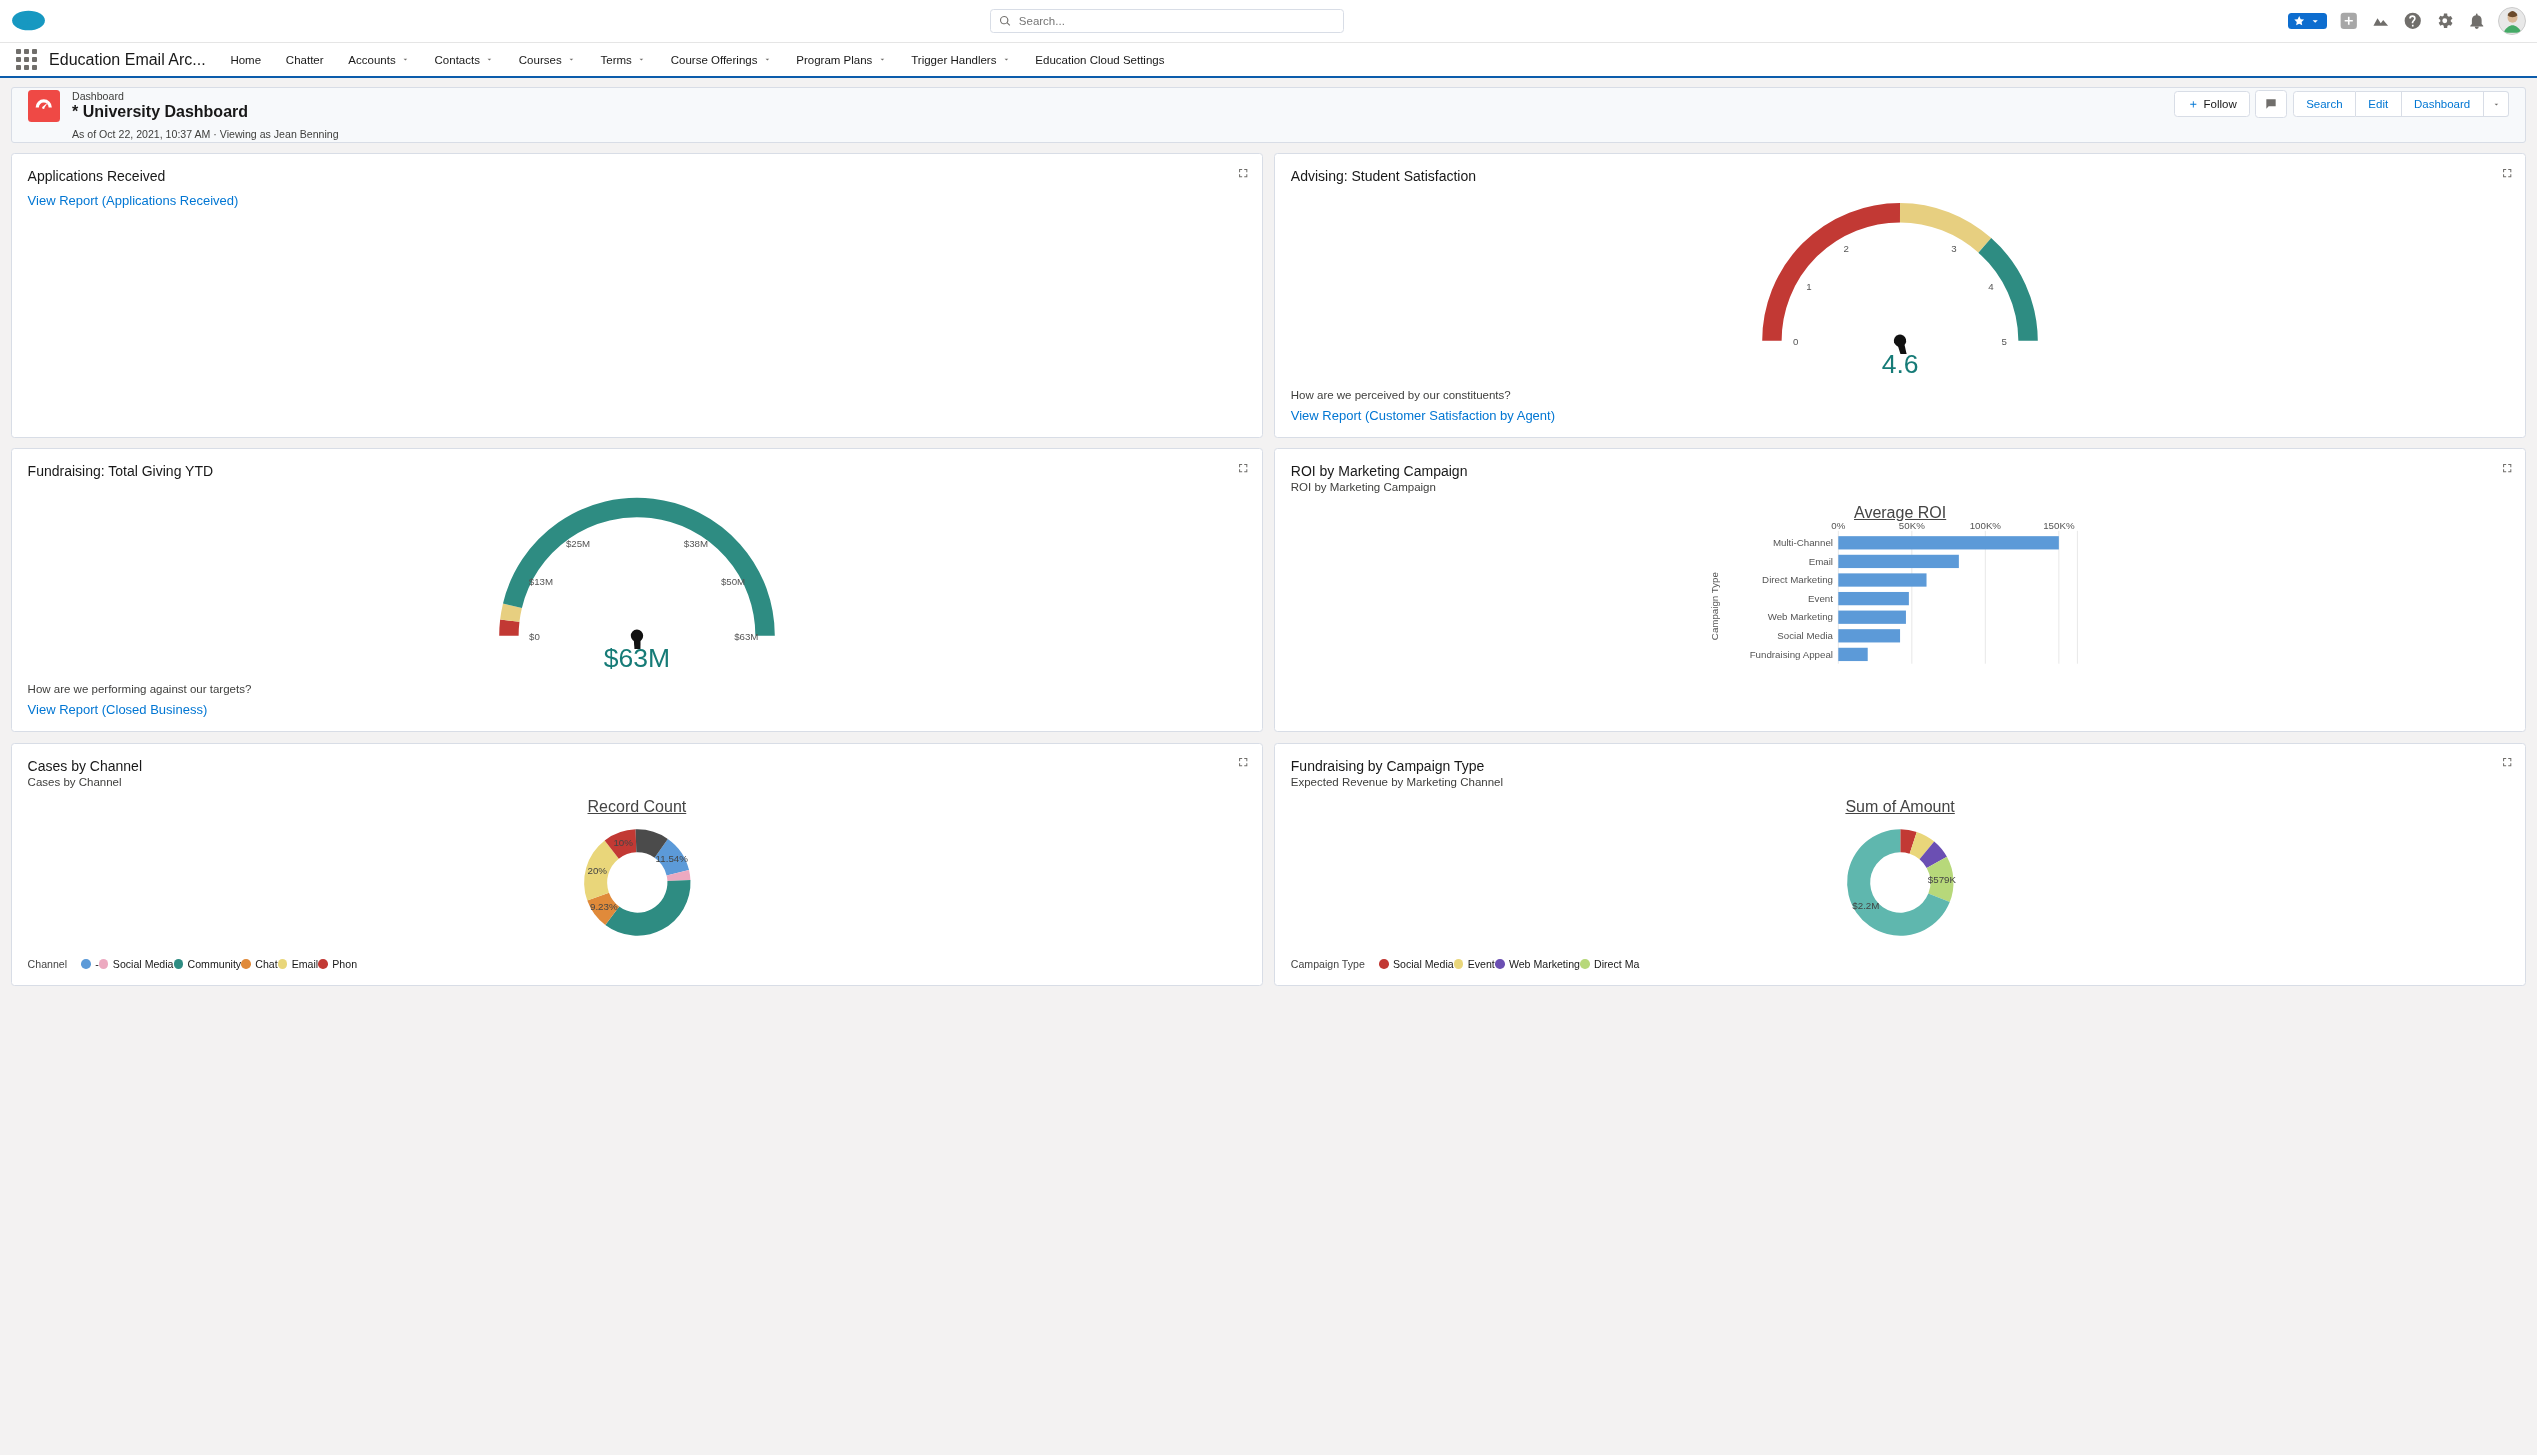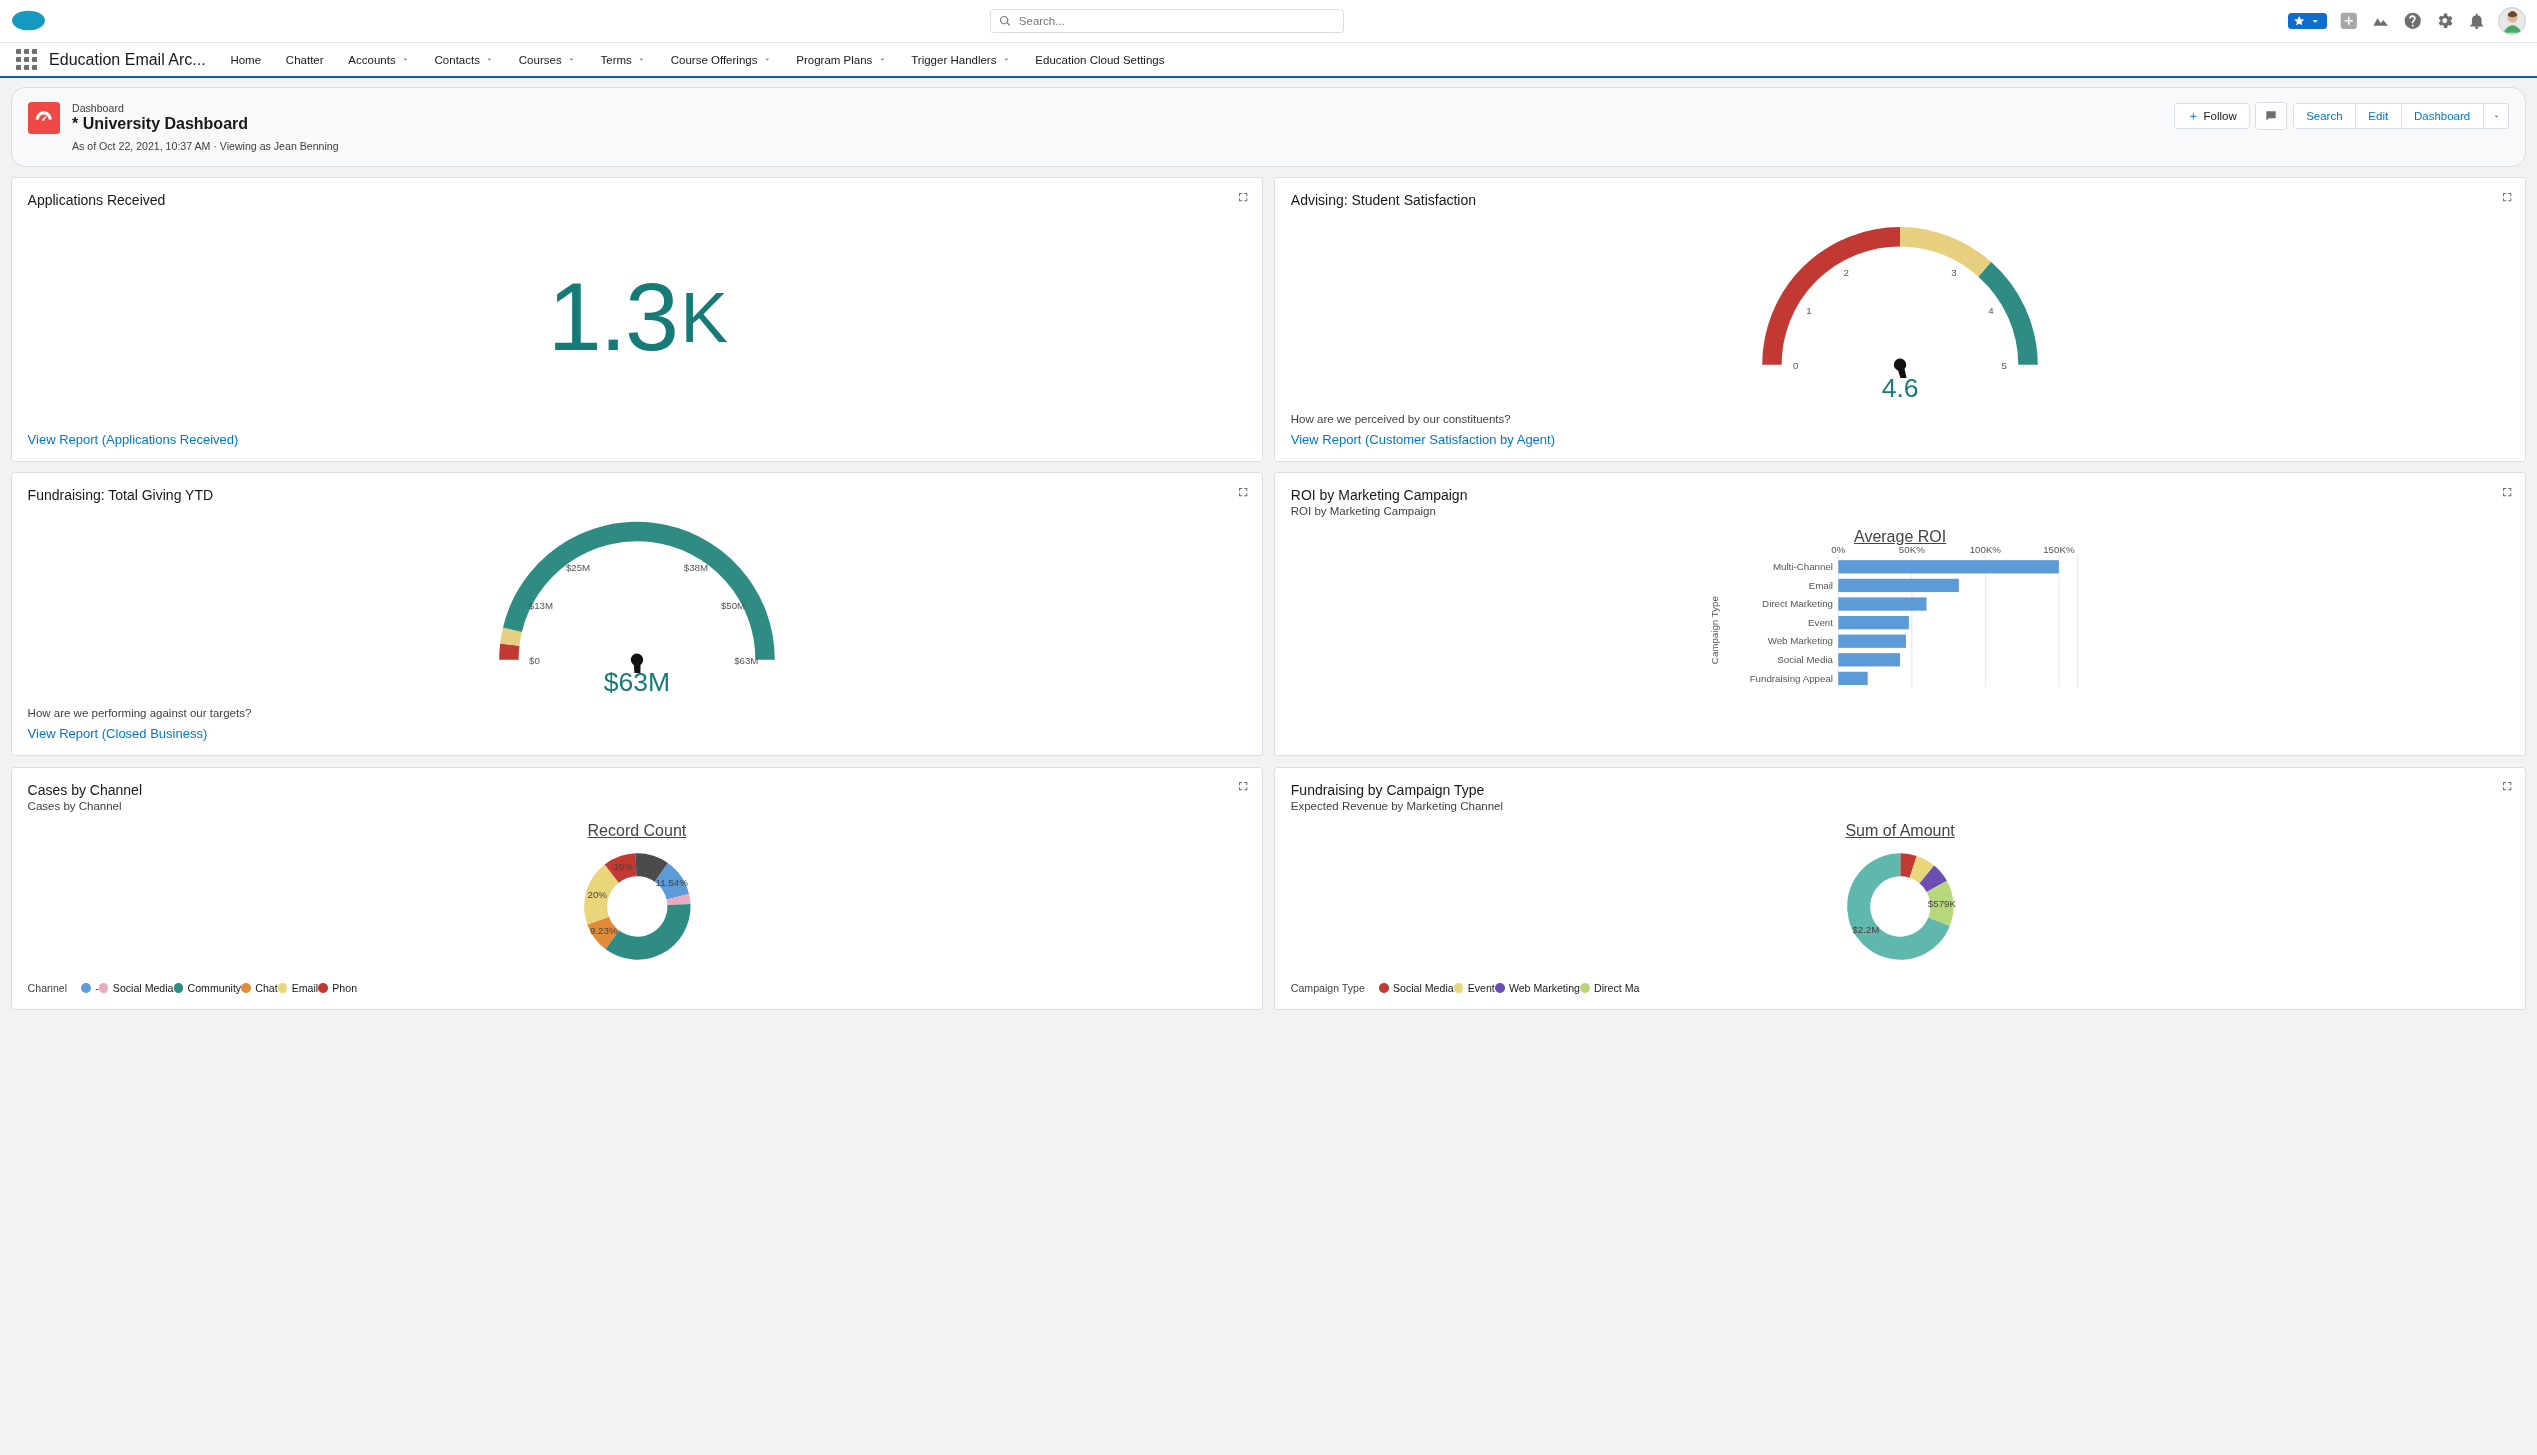--- a/index.html
+++ b/index.html
@@ -24,21 +24,21 @@
   .app-launcher { width: 28px; height: 28px; display: grid; grid-template-columns: repeat(3,5.3px); grid-template-rows: repeat(3,5.3px); gap: 2.7px; align-content: center; justify-content: center; margin: 0 5.3px; cursor:pointer;}
   .app-launcher span { background: #706e6b; border-radius: 0.9px; }
   .app-name { font-size: 16px; font-weight: 500; padding: 0 12.4px 0 3.5px; white-space: nowrap; max-width:195px; overflow:hidden; text-overflow:ellipsis;}
   .nav-tabs { display: flex; align-items: stretch; flex:1;}
   .nav-tab { display: flex; align-items: center; padding: 10.6px 12.4px; font-size: 11.5px; color: #181818; cursor: pointer; white-space: nowrap; }
   .nav-tab .chev { margin-left: 5.3px; }
   .chev svg { width: 8.8px; height: 8.8px; fill: #706e6b; }
 
   
   .page-wrap { padding: 8.8px 10.6px; }
-  .page-header { background: #f7f9fb; border: 0.9px solid #d8dde6; border-radius: 14px; padding: 14px 16px; display: flex; align-items: flex-start; gap: 12.4px; }
+  .page-header { background: #f7f9fb; border: 0.9px solid #d8dde6; border-radius: 3px; padding: 2px 16px; display: flex; align-items: flex-start; gap: 12.4px; }
   .ph-icon { width: 32px; height: 32px; background: #ef4945; border-radius: 3.5px; display: flex; align-items: center; justify-content: center; }
   .ph-icon svg { width: 19.5px; height: 19.5px; fill: #fff; }
   .ph-titles .obj { font-size: 10.6px; color: #3e3e3c; }
   .ph-titles h1 { font-size: 16px; font-weight: 700; margin-top: 0.9px; }
   .ph-meta { font-size: 10.6px; color: #3e3e3c; margin-top: 7px; }
   .ph-spacer { flex: 1; }
   .ph-actions { display: flex; gap: 5.3px; align-items: center; }
   .btn { background: #fff; border: 0.9px solid #d8dde6; border-radius: 3.5px; padding: 6.2px 12.4px; font-size: 11.5px; cursor: pointer; color: #0176d3; display:flex; align-items:center; gap:5.3px;}
   .btn.neutral { color: #181818; text-align: center; }
   .btn.icon-only { padding: 6.2px 8px; }
@@ -255,26 +255,20 @@
     </div>
   </div>
 
   <div class="dash-grid">
 
     <div class="card">
       <div class="expand"><svg viewBox="0 0 24 24">
             <path d="M4 4h6v2H6v4H4zM14 4h6v6h-2V6h-4zM4 14h2v4h4v2H4zM18 14h2v6h-6v-2h4z"></path>
           </svg></div>
       <h2>Applications Received</h2>
-      <div class="card-body">
-        <div class="big-metric">
-          <span>1.3</span>
-            <span style="font-size:71px;margin-left:3.5px;font-variant:small-caps">K</span>
-        </div>
-      </div>
       <div class="link-row"><span class="link">View Report (Applications Received)</span></div>
     </div>
 
     <div class="card">
       <div class="expand"><svg viewBox="0 0 24 24">
             <path d="M4 4h6v2H6v4H4zM14 4h6v6h-2V6h-4zM4 14h2v4h4v2H4zM18 14h2v6h-6v-2h4z"></path>
           </svg></div>
       <h2>Advising: Student Satisfaction</h2>
       <div class="card-body">
         <div class="gauge-wrap">

